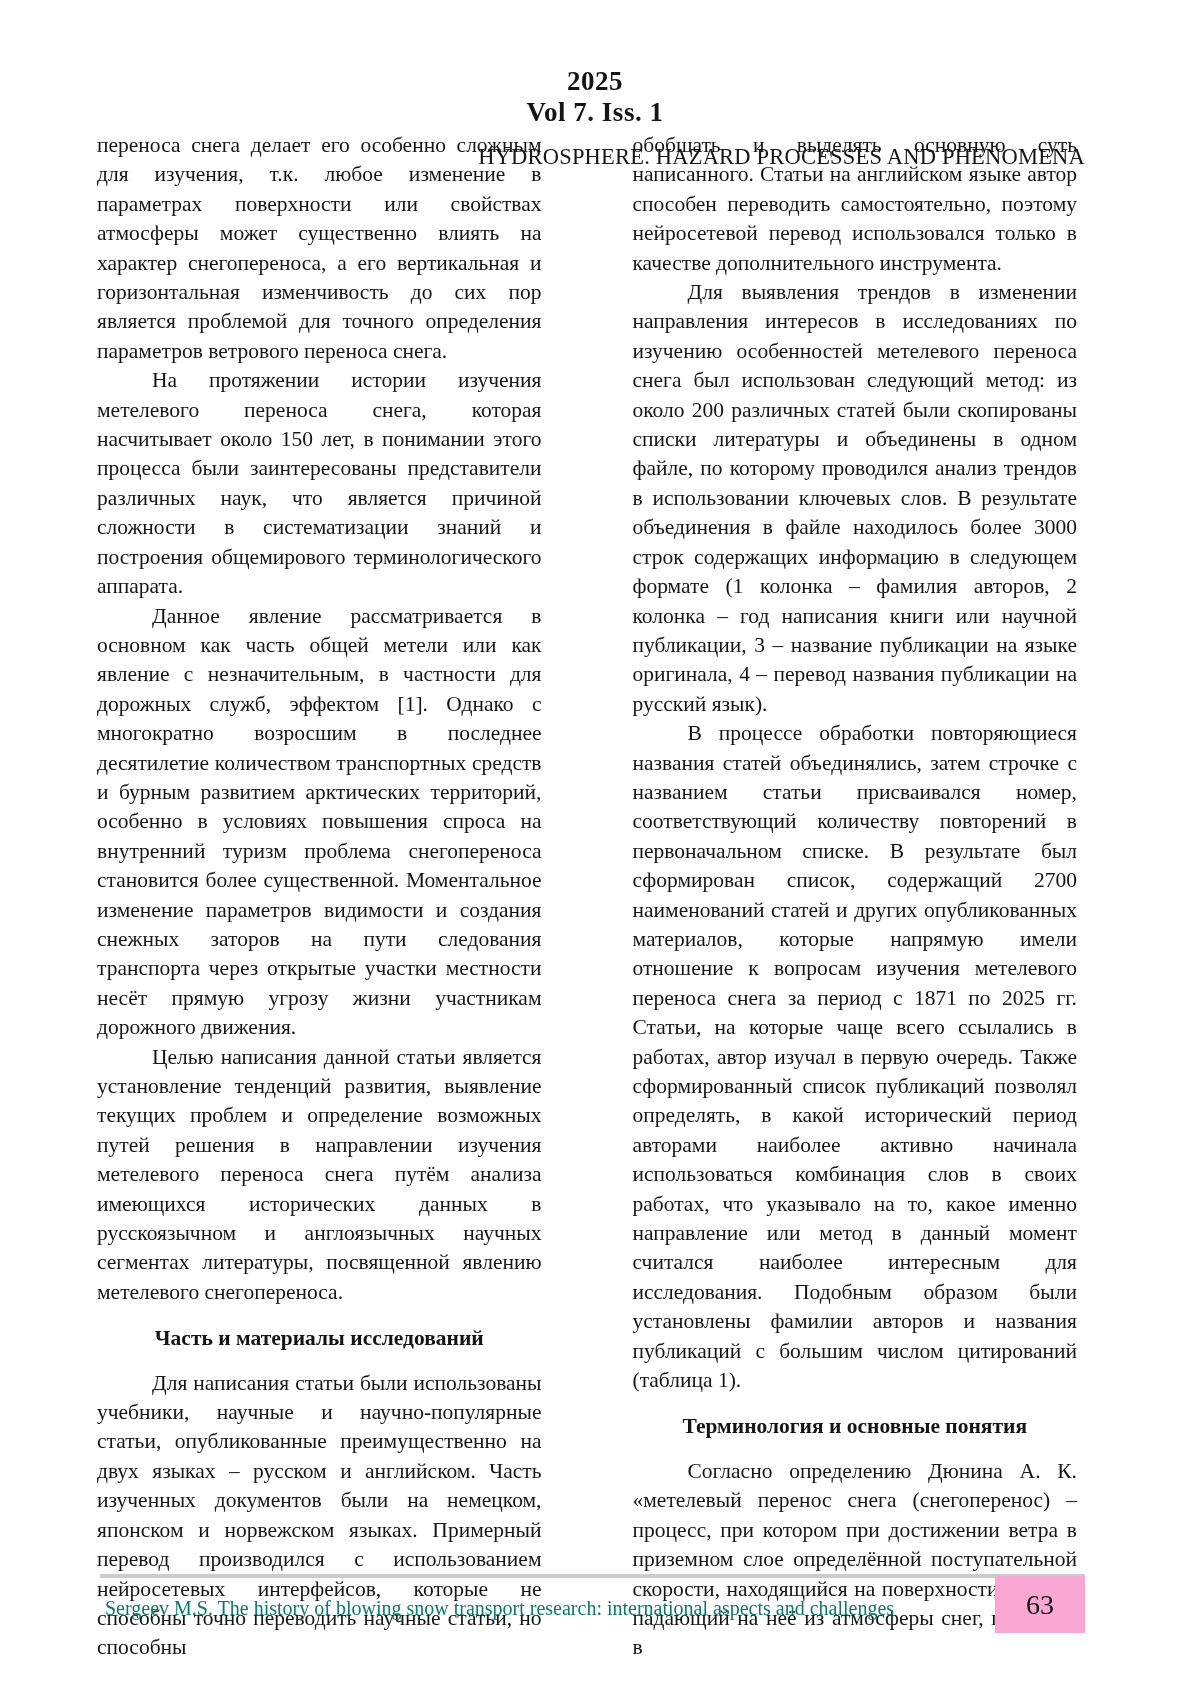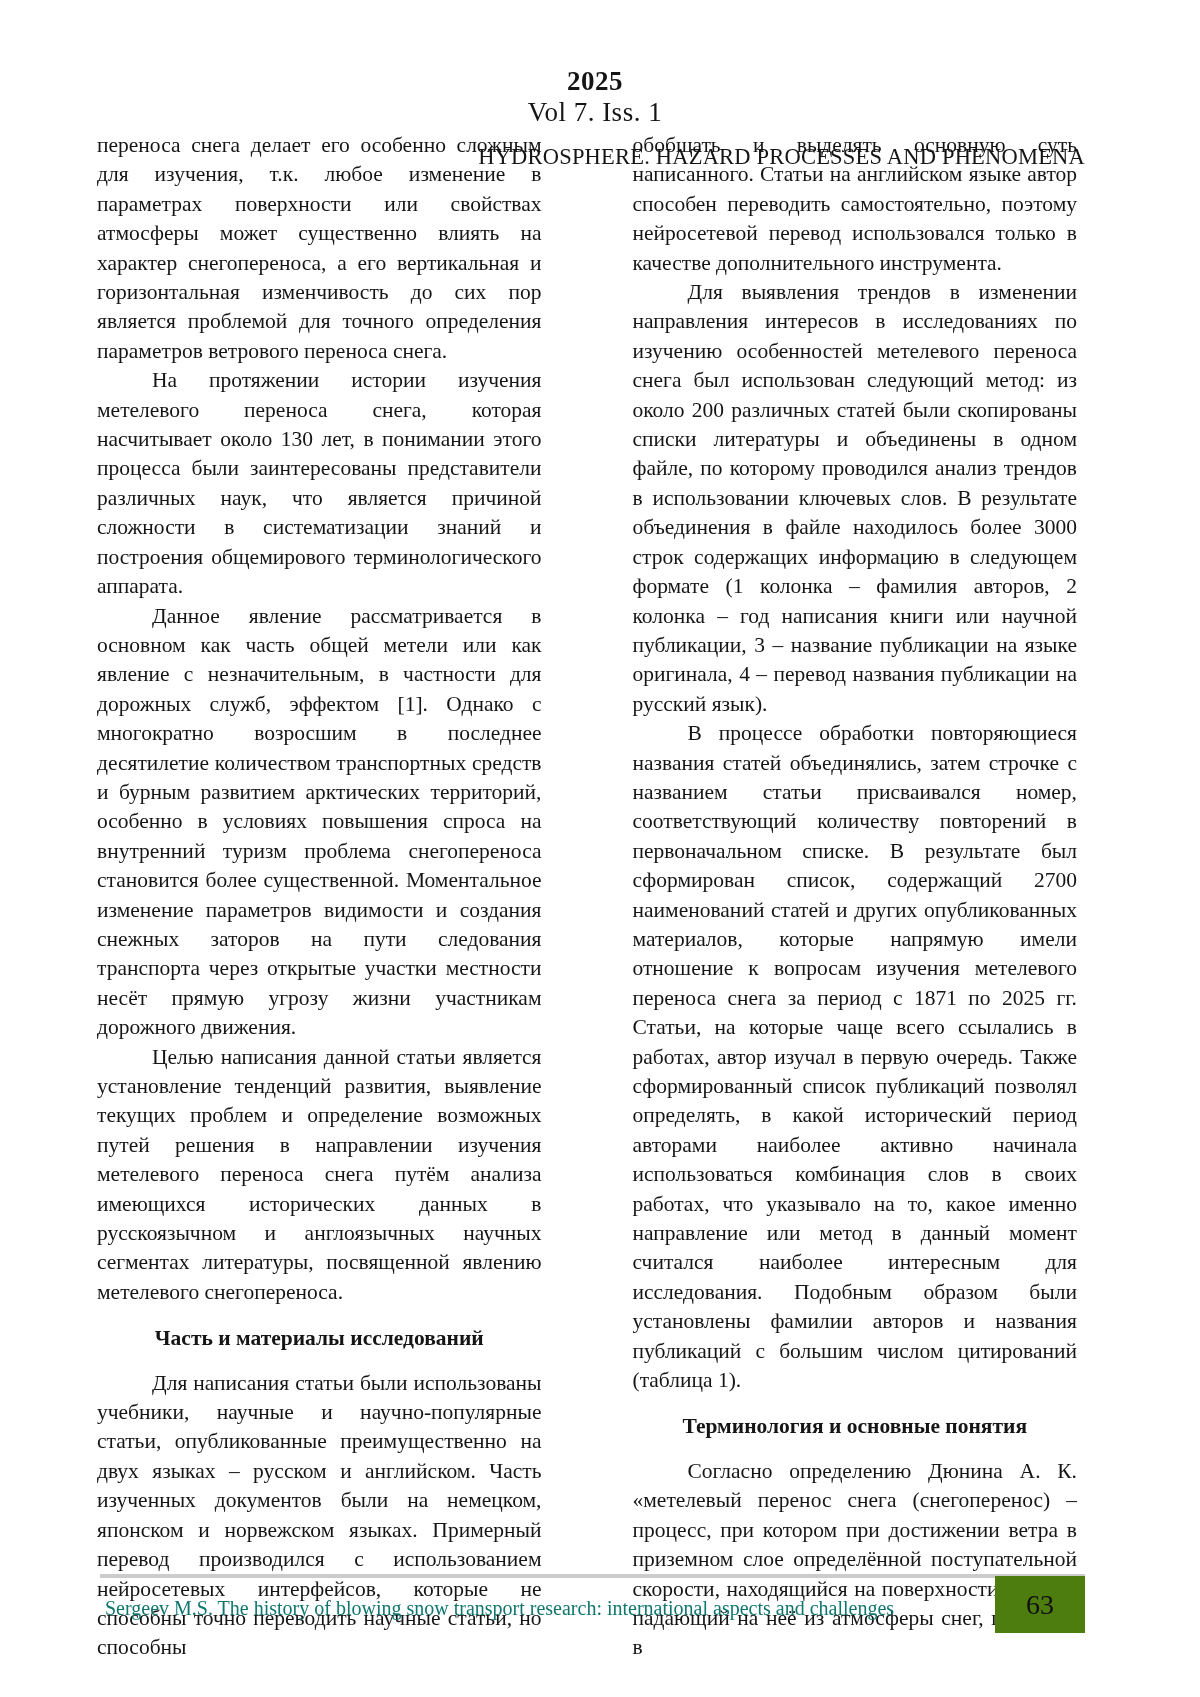--- a/index.html
+++ b/index.html
@@ -18,21 +18,21 @@
     position:absolute;left:105px;right:115px;top:66px;height:44px;
     display:flex;align-items:center;flex-direction:column;
   }
   .header .year{
     font-weight:bold;font-size:27px;letter-spacing:0.5px;
   }
   .header .vline{
     width:2px;height:56px;background:#4a4a4a;margin:0 14px 0 22px;
   }
   .header .vol{
-    font-weight:normal;font-size:27px;letter-spacing:0.5px;
+    font-weight:bold;font-size:27px;letter-spacing:0.5px;
   }
   .header .journal{
     margin-left:auto;font-size:22.5px;letter-spacing:0.2px;
     white-space:nowrap;
     margin-top:16px;
   }
 
   
   .content{
     position:absolute;left:97px;top:131px;width:980px;
@@ -51,21 +51,21 @@
     font-weight:bold;text-align:center;
   }
 
   
   .footer-rule{
     position:absolute;left:100px;top:1574px;width:985px;height:4px;
     background:#cccccc;
   }
   .page-num-box{
     position:absolute;left:995px;top:1576px;width:90px;height:57px;
-    background:#4d7c0f;
+    background:#f9a8d4;
     display:flex;align-items:center;justify-content:center;
   }
   .page-num-box .num{font-size:28px;color:#111;}
   .footer-citation{
     position:absolute;left:105px;top:1597px;width:860px;
     font-size:20px;color:#0f766e;white-space:nowrap;
   }
 </style>
 </head>
 <body>
@@ -75,21 +75,21 @@
   <div class="header">
     <span class="year">2025</span>
     <span class="vline"></span>
     <span class="vol">Vol 7. Iss. 1</span>
     <span class="journal">HYDROSPHERE. HAZARD PROCESSES AND PHENOMENA</span>
   </div>
 
   <div class="content">
     <div class="col">
       <p>переноса снега делает его особенно сложным для изучения, т.к. любое изменение в параметрах поверхности или свойствах атмосферы может существенно влиять на характер снегопереноса, а его вертикальная и горизонтальная изменчивость до сих пор является проблемой для точного определения параметров ветрового переноса снега.</p>
-      <p class="indent">На протяжении истории изучения метелевого переноса снега, которая насчитывает около 130 лет, в понимании этого процесса были заинтересованы представители различных наук, что является причиной сложности в систематизации знаний и построения общемирового терминологического аппарата.</p>
+      <p class="indent">На протяжении истории изучения метелевого переноса снега, которая насчитывает около 150 лет, в понимании этого процесса были заинтересованы представители различных наук, что является причиной сложности в систематизации знаний и построения общемирового терминологического аппарата.</p>
       <p class="indent">Данное явление рассматривается в основном как часть общей метели или как явление с незначительным, в частности для дорожных служб, эффектом [1]. Однако с многократно возросшим в последнее десятилетие количеством транспортных средств и бурным развитием арктических территорий, особенно в условиях повышения спроса на внутренний туризм проблема снегопереноса становится более существенной. Моментальное изменение параметров видимости и создания снежных заторов на пути следования транспорта через открытые участки местности несёт прямую угрозу жизни участникам дорожного движения.</p>
       <p class="indent">Целью написания данной статьи является установление тенденций развития, выявление текущих проблем и определение возможных путей решения в направлении изучения метелевого переноса снега путём анализа имеющихся исторических данных в русскоязычном и англоязычных научных сегментах литературы, посвященной явлению метелевого снегопереноса.</p>
       <h3>Часть и материалы исследований</h3>
       <p class="indent">Для написания статьи были использованы учебники, научные и научно-популярные статьи, опубликованные преимущественно на двух языках – русском и английском. Часть изученных документов были на немецком, японском и норвежском языках. Примерный перевод производился с использованием нейросетевых интерфейсов, которые не способны точно переводить научные статьи, но способны</p>
     </div>
     <div class="col">
       <p>обобщать и выделять основную суть написанного. Статьи на английском языке автор способен переводить самостоятельно, поэтому нейросетевой перевод использовался только в качестве дополнительного инструмента.</p>
       <p class="indent">Для выявления трендов в изменении направления интересов в исследованиях по изучению особенностей метелевого переноса снега был использован следующий метод: из около 200 различных статей были скопированы списки литературы и объединены в одном файле, по которому проводился анализ трендов в использовании ключевых слов. В результате объединения в файле находилось более 3000 строк содержащих информацию в следующем формате (1 колонка – фамилия авторов, 2 колонка – год написания книги или научной публикации, 3 – название публикации на языке оригинала, 4 – перевод названия публикации на русский язык).</p>
       <p class="indent">В процессе обработки повторяющиеся названия статей объединялись, затем строчке с названием статьи присваивался номер, соответствующий количеству повторений в первоначальном списке. В результате был сформирован список, содержащий 2700 наименований статей и других опубликованных материалов, которые напрямую имели отношение к вопросам изучения метелевого переноса снега за период с 1871 по 2025 гг. Статьи, на которые чаще всего ссылались в работах, автор изучал в первую очередь. Также сформированный список публикаций позволял определять, в какой исторический период авторами наиболее активно начинала использоваться комбинация слов в своих работах, что указывало на то, какое именно направление или метод в данный момент считался наиболее интересным для исследования. Подобным образом были установлены фамилии авторов и названия публикаций с большим числом цитирований (таблица 1).</p>
       <h3>Терминология и основные понятия</h3>

